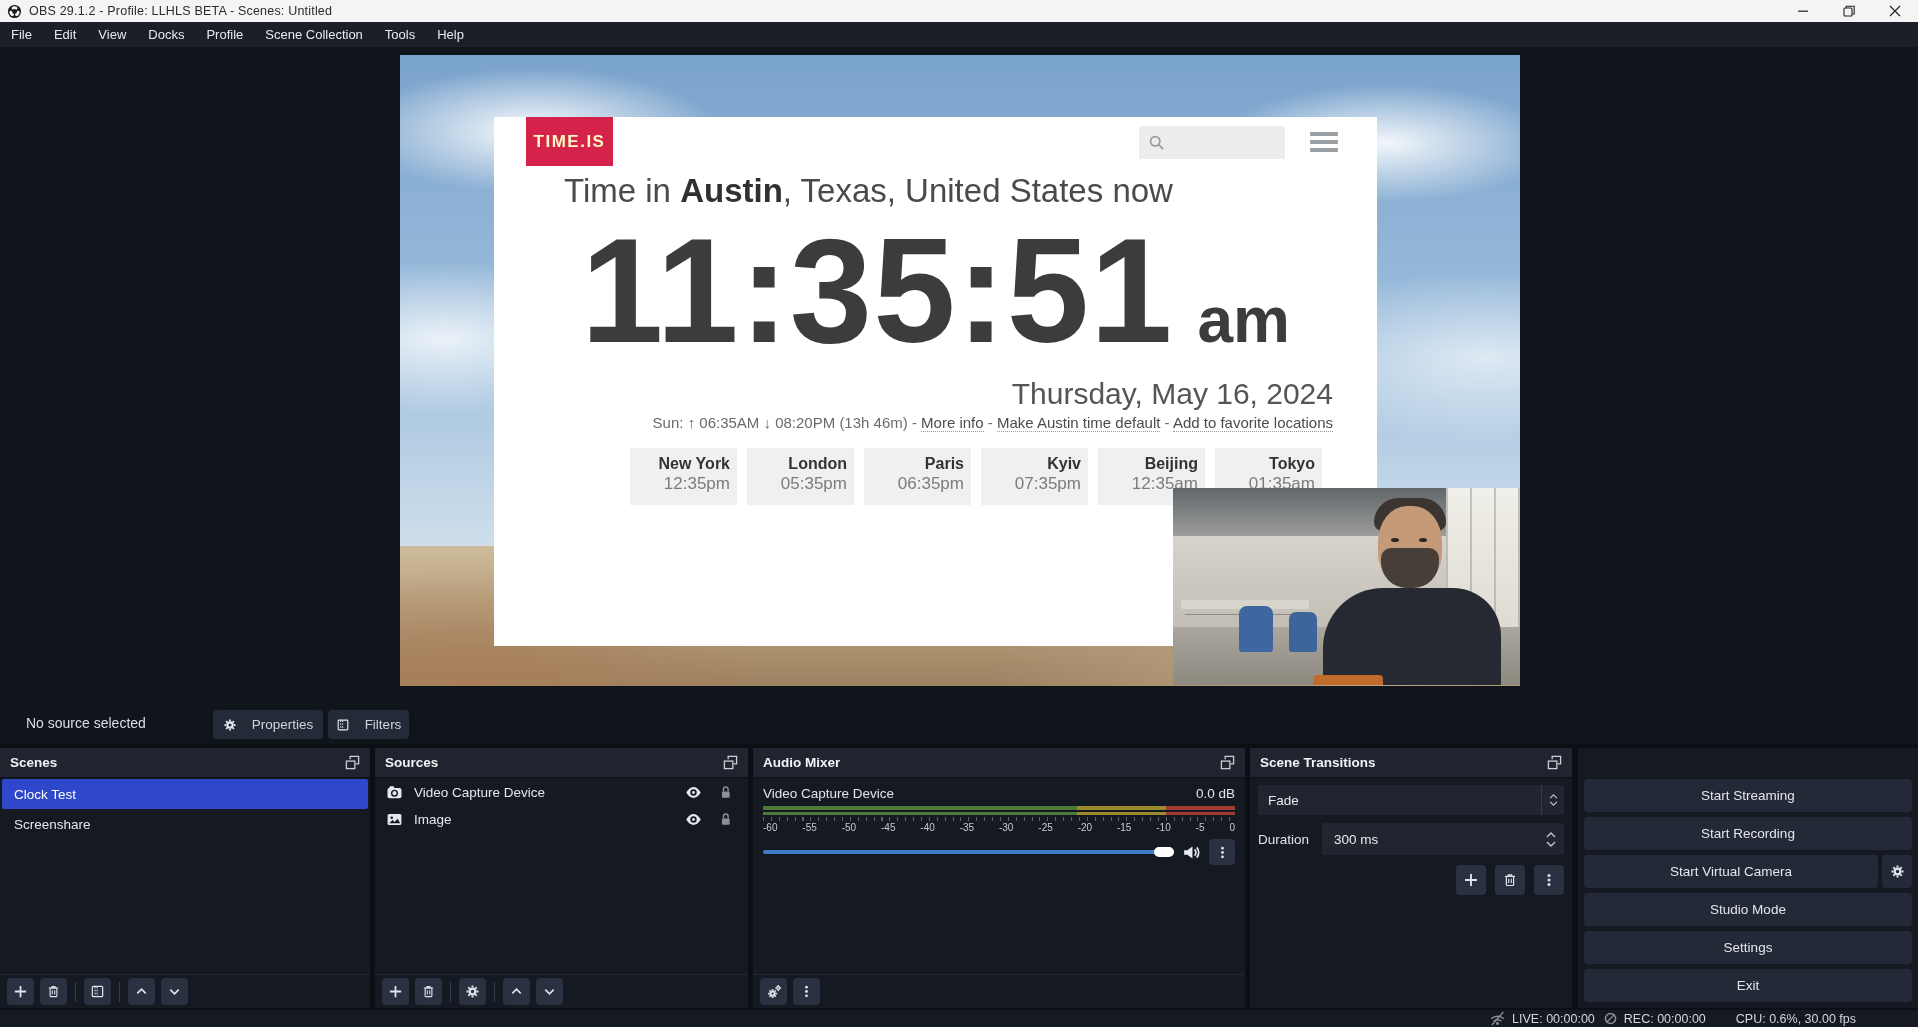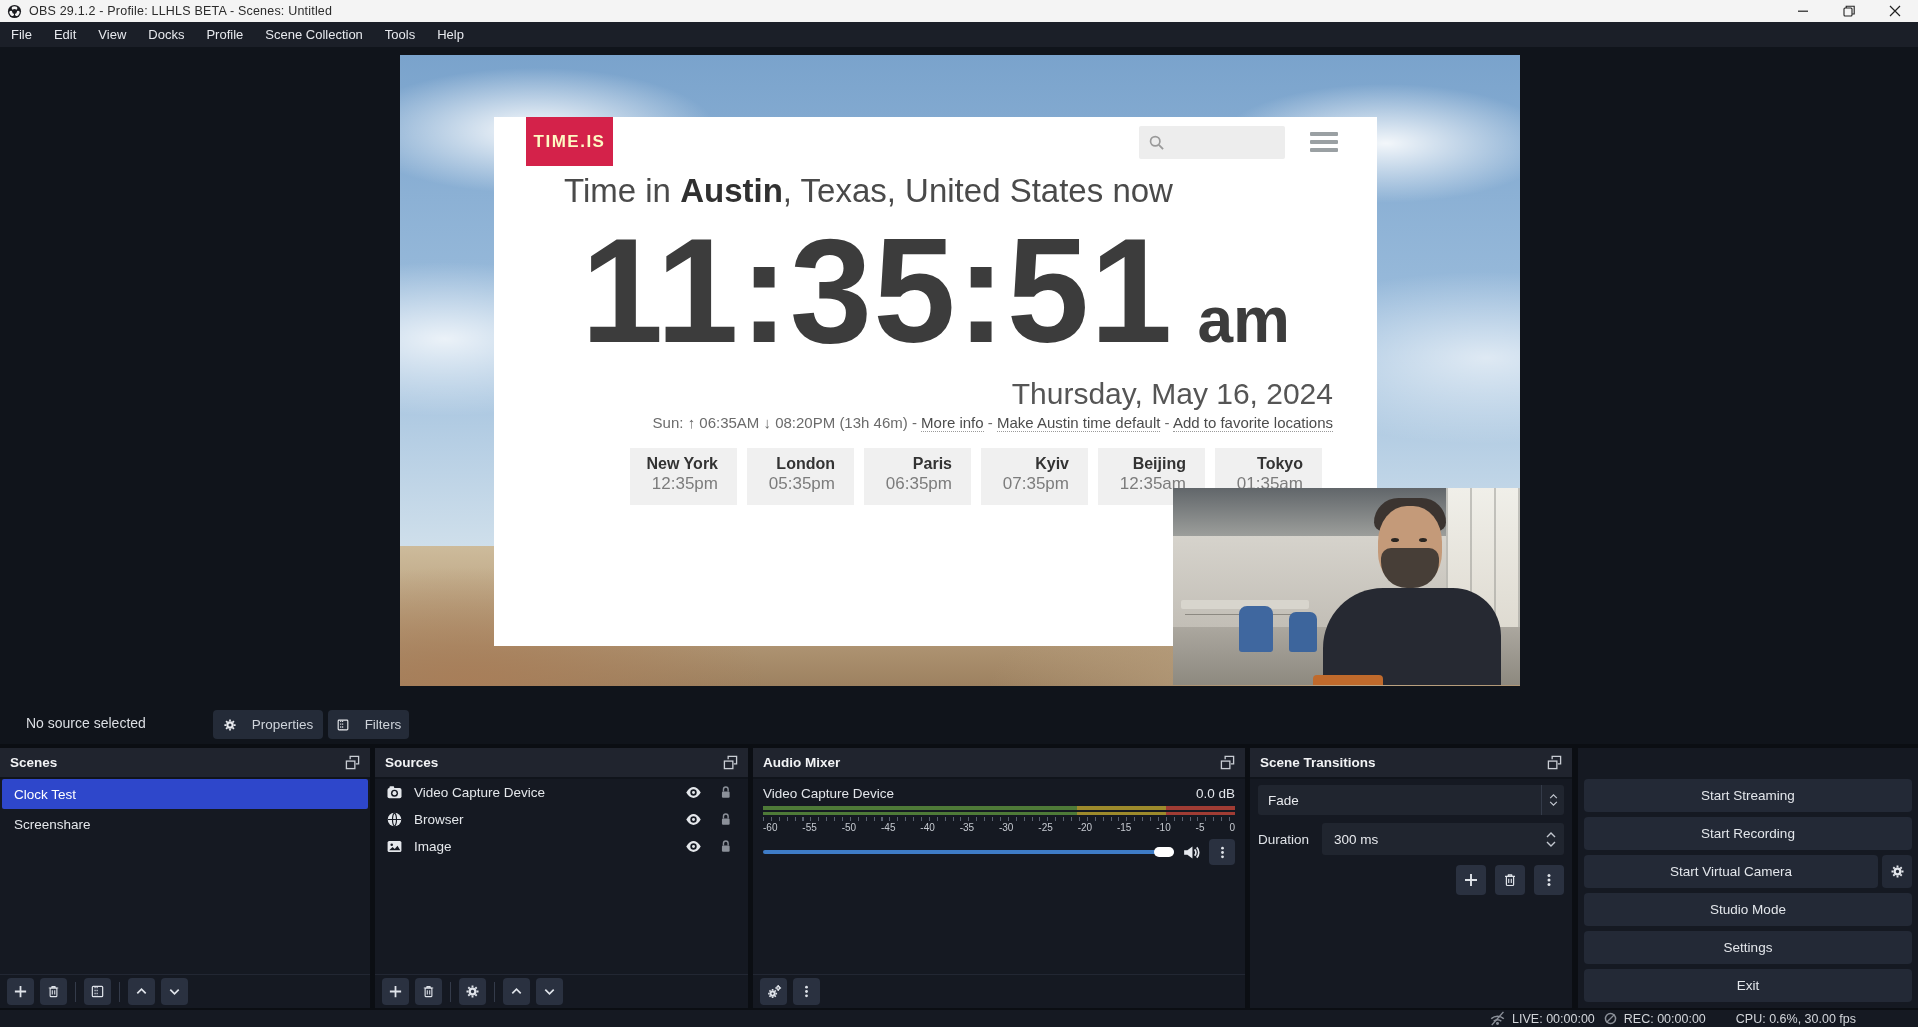--- a/index.html
+++ b/index.html
@@ -39,21 +39,21 @@
   .ti-h1{position:absolute;left:70px;top:55px;font-size:33px;color:#4a4a4a;font-weight:400;white-space:nowrap;}
   .ti-h1 b{color:#303030;}
   .ti-clock{position:absolute;left:0;right:0;top:100px;text-align:center;color:#3c3c3c;line-height:1;white-space:nowrap;}
   .ti-clock .digits{font-size:148px;font-weight:700;letter-spacing:1px;}
   .ti-clock .ampm{font-size:64px;font-weight:700;margin-left:24px;}
   .ti-date{position:absolute;right:44px;top:260px;font-size:30px;color:#555;}
   .ti-sun{position:absolute;right:44px;top:297px;font-size:15px;color:#6b6b6b;white-space:nowrap;}
   .ti-sun .lnk{color:#4c4c4c;border-bottom:1px dotted #9a9a9a;}
   .ti-sun .sep{white-space:pre;}
   .ti-cities{position:absolute;left:136px;top:331px;display:flex;gap:10px;}
-  .city{width:107px;height:57px;background:#f0f0f0;box-sizing:border-box;text-align:right;padding:7px 19px 0 0;}
+  .city{width:107px;height:57px;background:#f0f0f0;box-sizing:border-box;text-align:right;padding:7px 7px 0 0;}
   .city .n{font-weight:700;font-size:16px;color:#333;}
   .city .t{font-size:17px;color:#7c7c7c;margin-top:1px;}
 
   
   .webcam{position:absolute;left:773px;top:433px;width:347px;height:197px;overflow:hidden;background:#cbc8c1;}
   .wc-ceiling{position:absolute;top:0;left:0;right:0;height:48px;background:linear-gradient(#61666a,#9c9e9b);}
   .wc-window{position:absolute;top:0;right:0;width:74px;height:152px;background:
     repeating-linear-gradient(90deg, rgba(150,150,145,.5) 0 2px, rgba(0,0,0,0) 2px 24px),
     linear-gradient(#f0efe9,#ddd9cf);}
   .wc-farwall{position:absolute;top:48px;left:0;width:280px;height:92px;background:linear-gradient(#d6d3cc,#c2beb6);}
@@ -440,34 +440,20 @@
             <svg width="17" height="17" color="#e4e7eb">
                 <use href="#i-eye"></use>
               </svg>
             <svg width="15" height="15" color="#8b9099">
                 <use href="#i-lock"></use>
               </svg>
           </span>
         </div>
         <div class="source-item">
           <svg width="17" height="17" color="#e4e7eb">
-              <use href="#i-globe"></use>
-            </svg>
-          <span>Browser</span>
-          <span class="right">
-            <svg width="17" height="17" color="#e4e7eb">
-                <use href="#i-eye"></use>
-              </svg>
-            <svg width="15" height="15" color="#8b9099">
-                <use href="#i-lock"></use>
-              </svg>
-          </span>
-        </div>
-        <div class="source-item">
-          <svg width="17" height="17" color="#e4e7eb">
               <use href="#i-image"></use>
             </svg>
           <span>Image</span>
           <span class="right">
             <svg width="17" height="17" color="#e4e7eb">
                 <use href="#i-eye"></use>
               </svg>
             <svg width="15" height="15" color="#8b9099">
                 <use href="#i-lock"></use>
               </svg>

